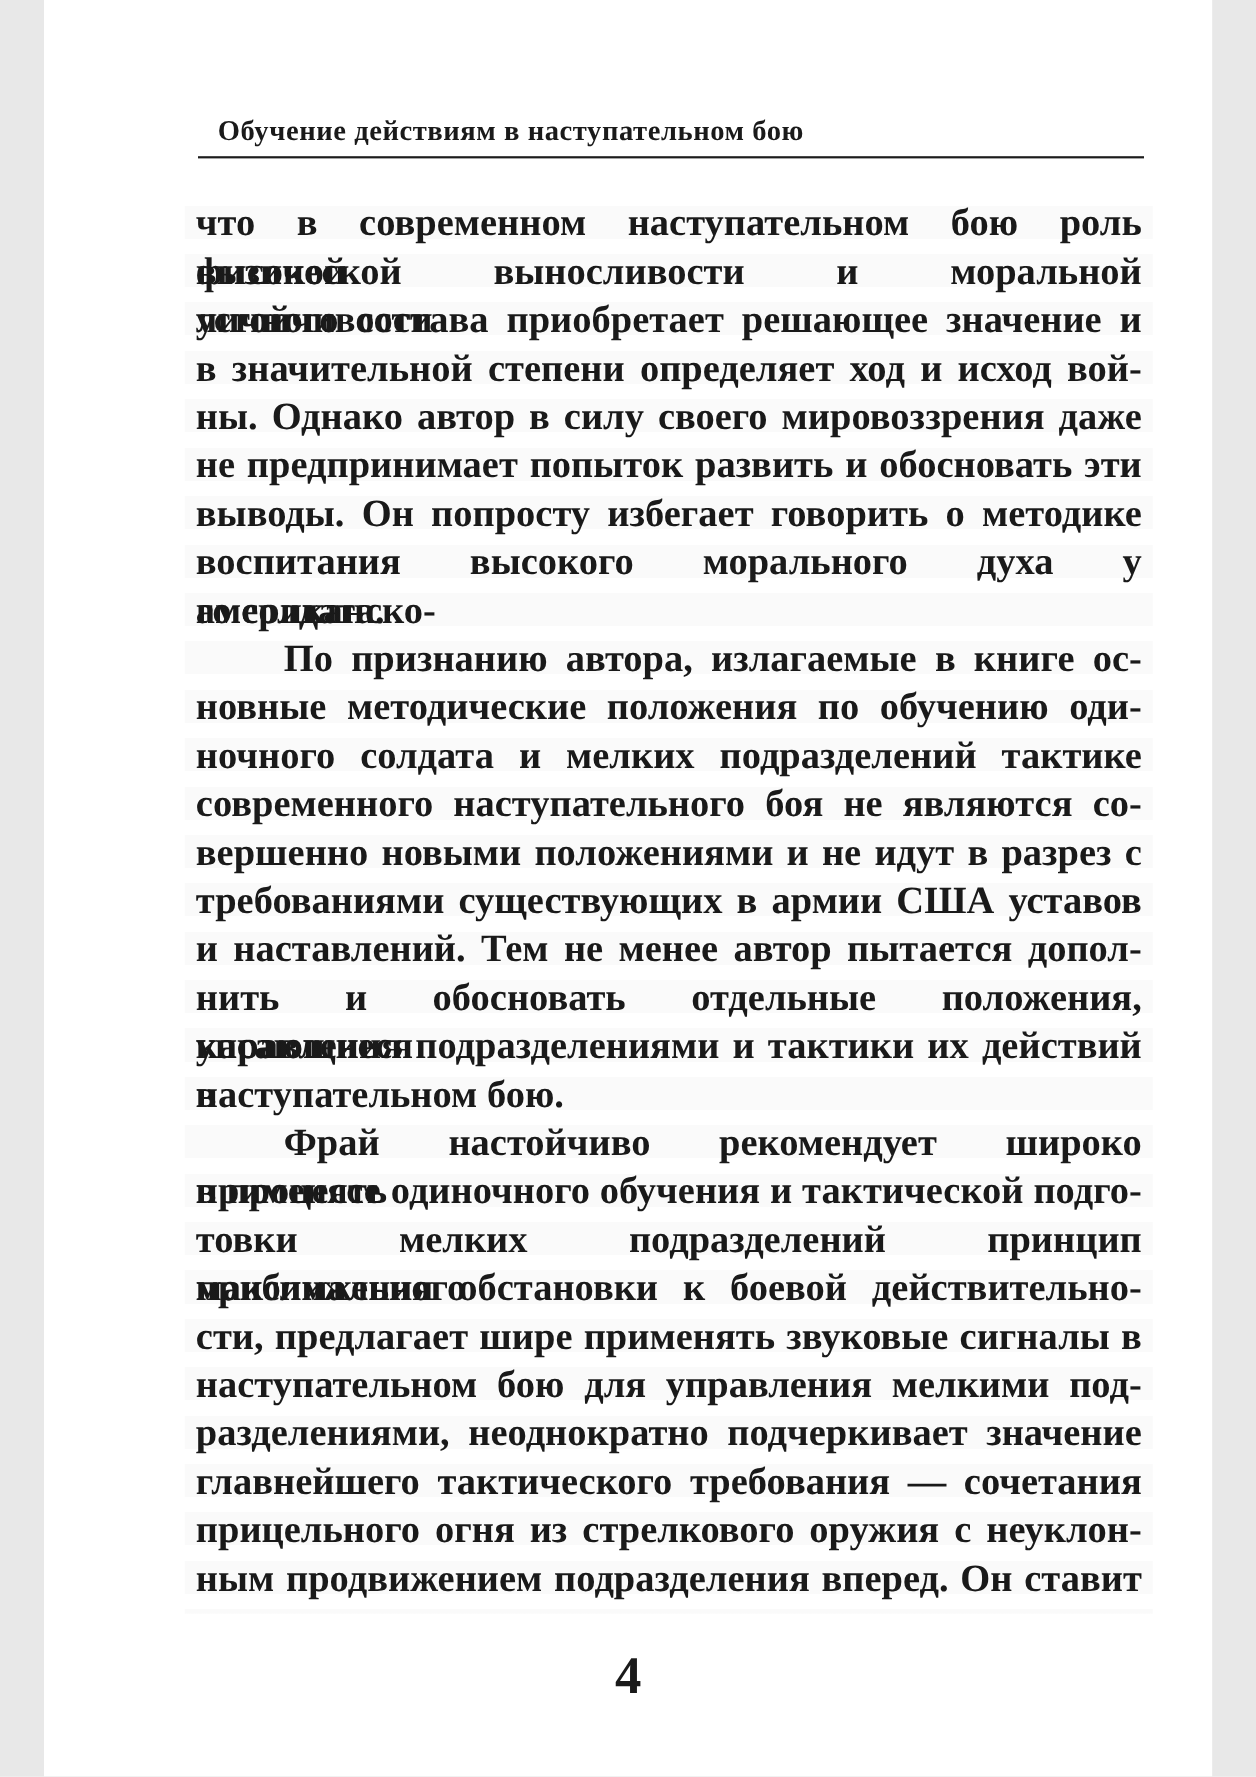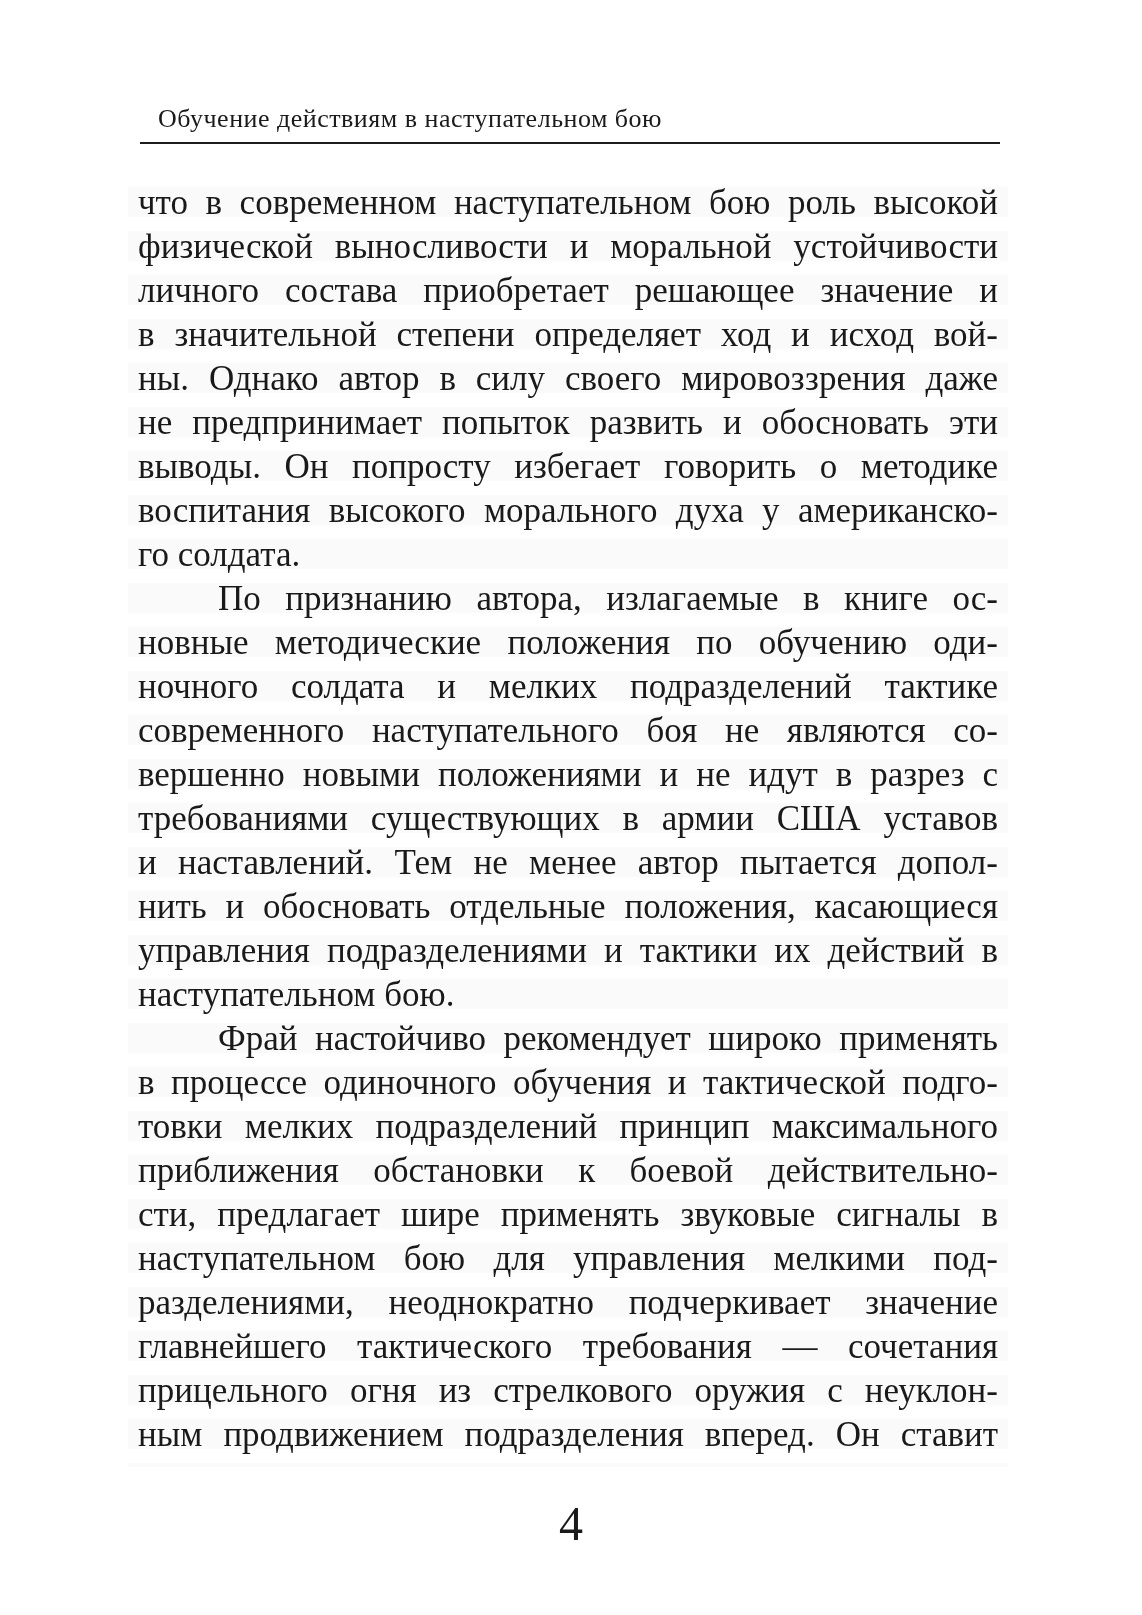--- a/index.html
+++ b/index.html
@@ -2,27 +2,28 @@
 <html><head>
 <meta charset="utf-8">
 <style>
   html, body {
     margin: 0;
     padding: 0;
     background: #e8e8e8;
   }
   .page {
     position: relative;
-    width: 1142px;
+    width: 1062px;
     height: 1615px;
     margin: 0 auto;
     background: var(--bg-color, #ffffff);
     color: var(--text-color, #1a1a1a);
     font-family: "Liberation Serif", "DejaVu Serif", serif;
     overflow: hidden;
+    font-weight: bold;
   }
   
   .body-text::before {
     content: "";
     position: absolute;
     left: -10px;
     right: -10px;
     top: 6px;
     height: 1280px;
     background: repeating-linear-gradient(

